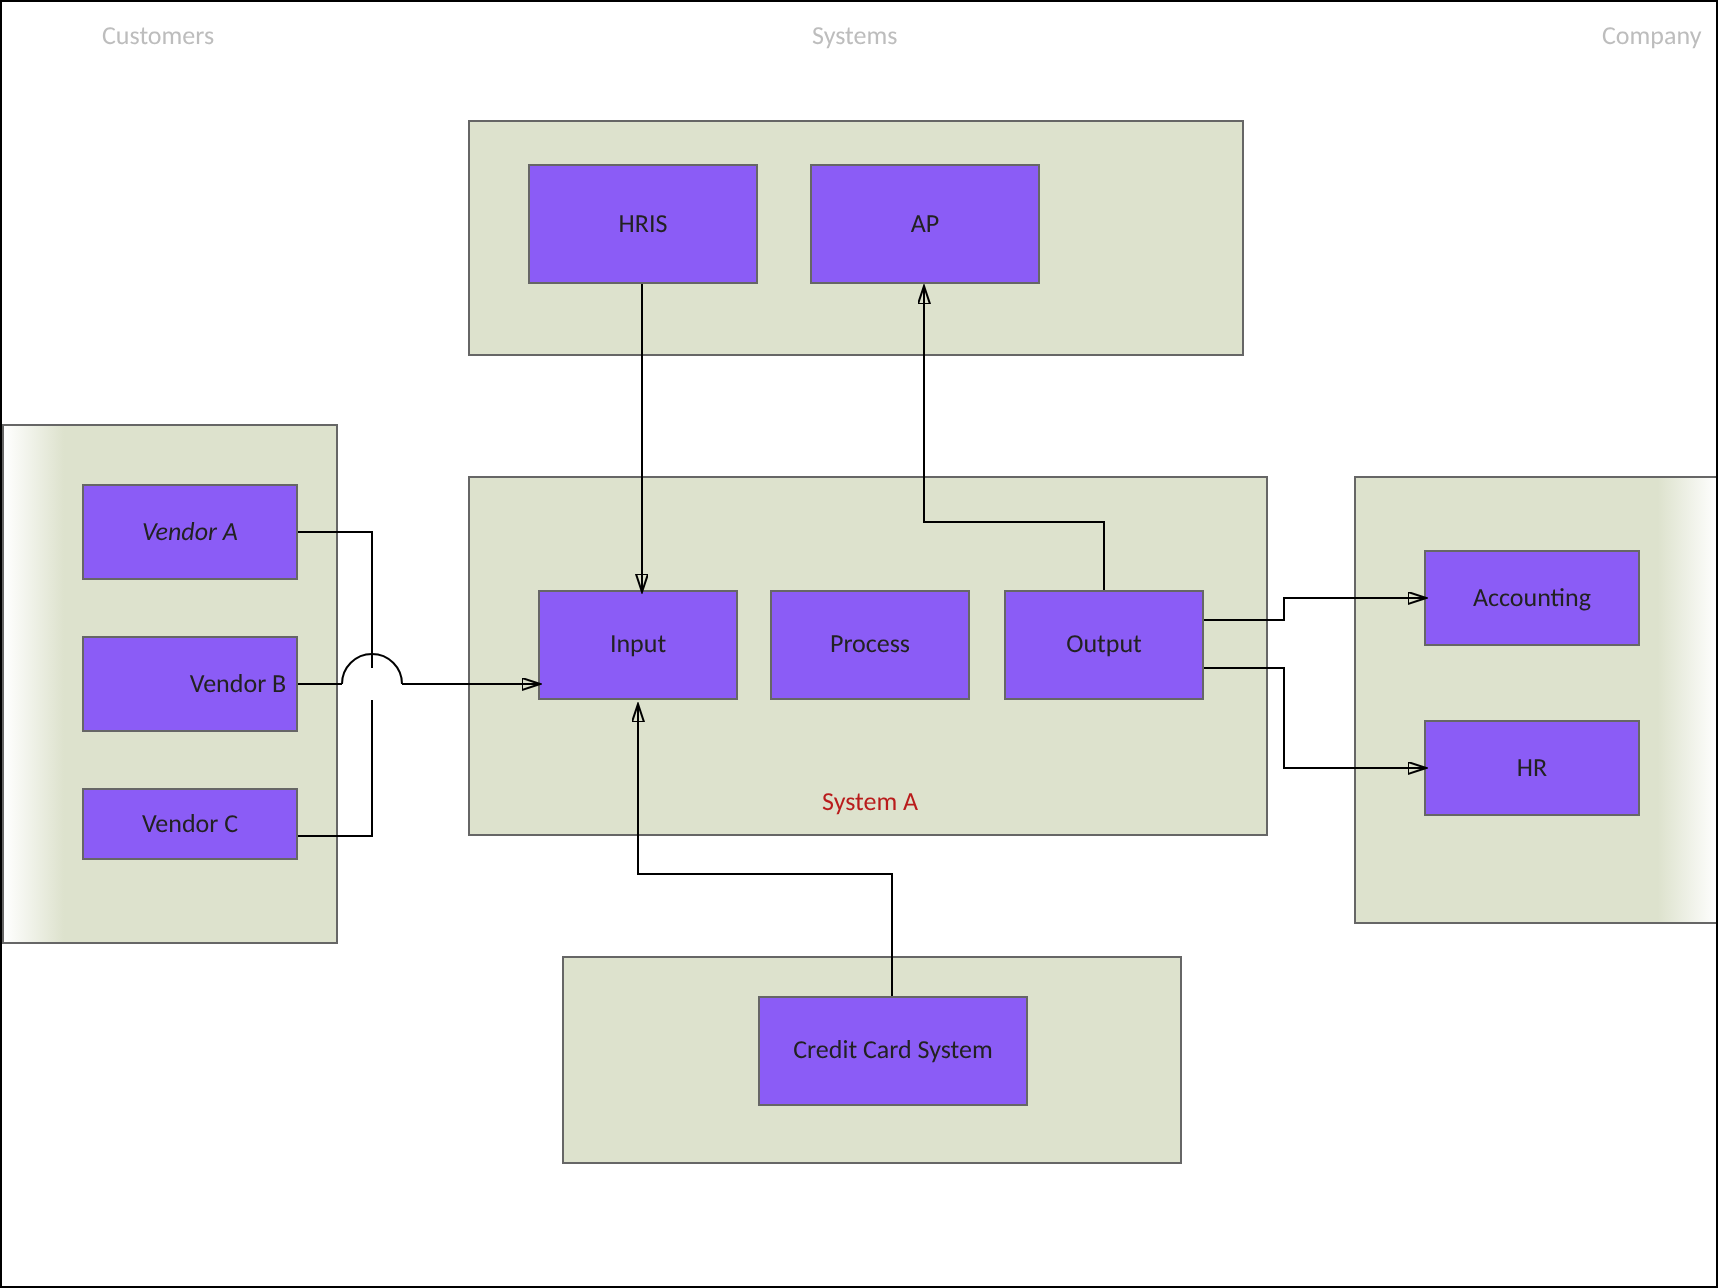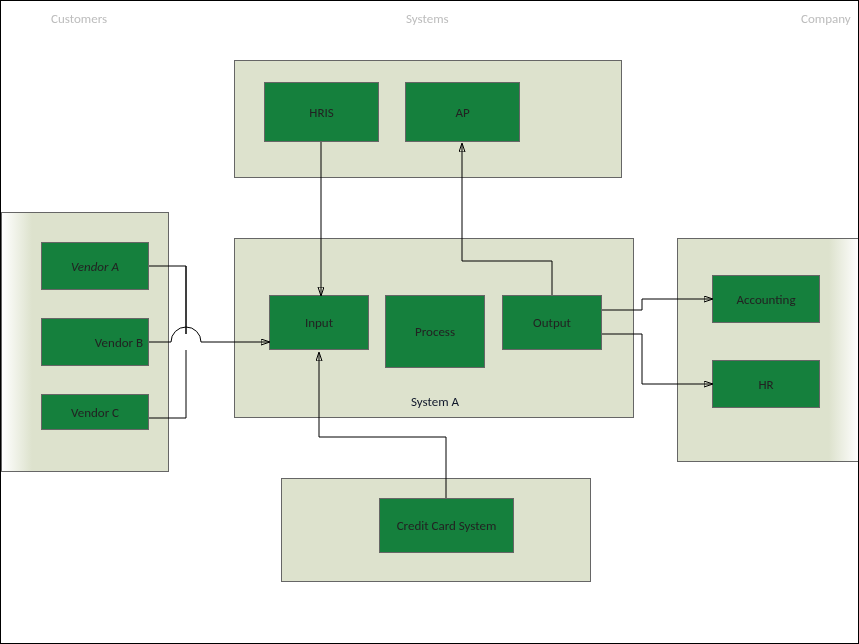--- a/index.html
+++ b/index.html
@@ -17,32 +17,32 @@
     font-size: 13px;
     color: #bdbdbd;
   }
   .group-box {
     position: absolute;
     background: #dde2cd;
     border: 1px solid #666;
   }
   .node-box {
     position: absolute;
-    background: #15803d;
+    background: #8b5cf6;
     border: 1px solid #666;
     display: flex;
     align-items: center;
     justify-content: center;
     font-size: 13px;
     color: #222;
   }
   .group-label {
     position: absolute;
     font-size: 13px;
-    color: #0f172a;
+    color: #b91c1c;
   }
   .fade-left {
     background: linear-gradient(to right, rgba(255,255,255,0.9), #dde2cd 30px);
   }
   .fade-right {
     background: linear-gradient(to left, rgba(255,255,255,0.9), #dde2cd 30px);
   }
   svg.connectors {
     position: absolute;
     top: 0; left: 0;
@@ -62,21 +62,21 @@
 <div class="node-box" style="left:263px; top:81px; width:115px; height:60px;">HRIS</div>
 <div class="node-box" style="left:404px; top:81px; width:115px; height:60px;">AP</div>
 
 <div class="group-box fade-left" style="left:0px; top:211px; width:168px; height:260px;"></div>
 <div class="node-box" style="left:40px; top:241px; width:108px; height:48px;font-style:italic;">Vendor A</div>
 <div class="node-box" style="left:40px; top:317px; width:108px; height:48px;padding-left:48px;">Vendor B</div>
 <div class="node-box" style="left:40px; top:393px; width:108px; height:36px;">Vendor C</div>
 
 <div class="group-box" style="left:233px; top:237px; width:400px; height:180px;"></div>
 <div class="node-box" style="left:268px; top:294px; width:100px; height:55px;">Input</div>
-<div class="node-box" style="left:384px; top:294px; width:100px; height:73px;">Process</div>
+<div class="node-box" style="left:384px; top:294px; width:100px; height:55px;">Process</div>
 <div class="node-box" style="left:501px; top:294px; width:100px; height:55px;text-align:center;">Output</div>
 <div class="group-label" style="left:410px; top:393px;">System A</div>
 
 <div class="group-box fade-right" style="left:676px; top:237px; width:183px; height:224px;"></div>
 <div class="node-box" style="left:711px; top:274px; width:108px; height:48px;">Accounting</div>
 <div class="node-box" style="left:711px; top:359px; width:108px; height:48px;">HR</div>
 
 <div class="group-box" style="left:280px; top:477px; width:310px; height:104px;"></div>
 <div class="node-box" style="left:378px; top:497px; width:135px; height:55px;">Credit Card System</div>
 

